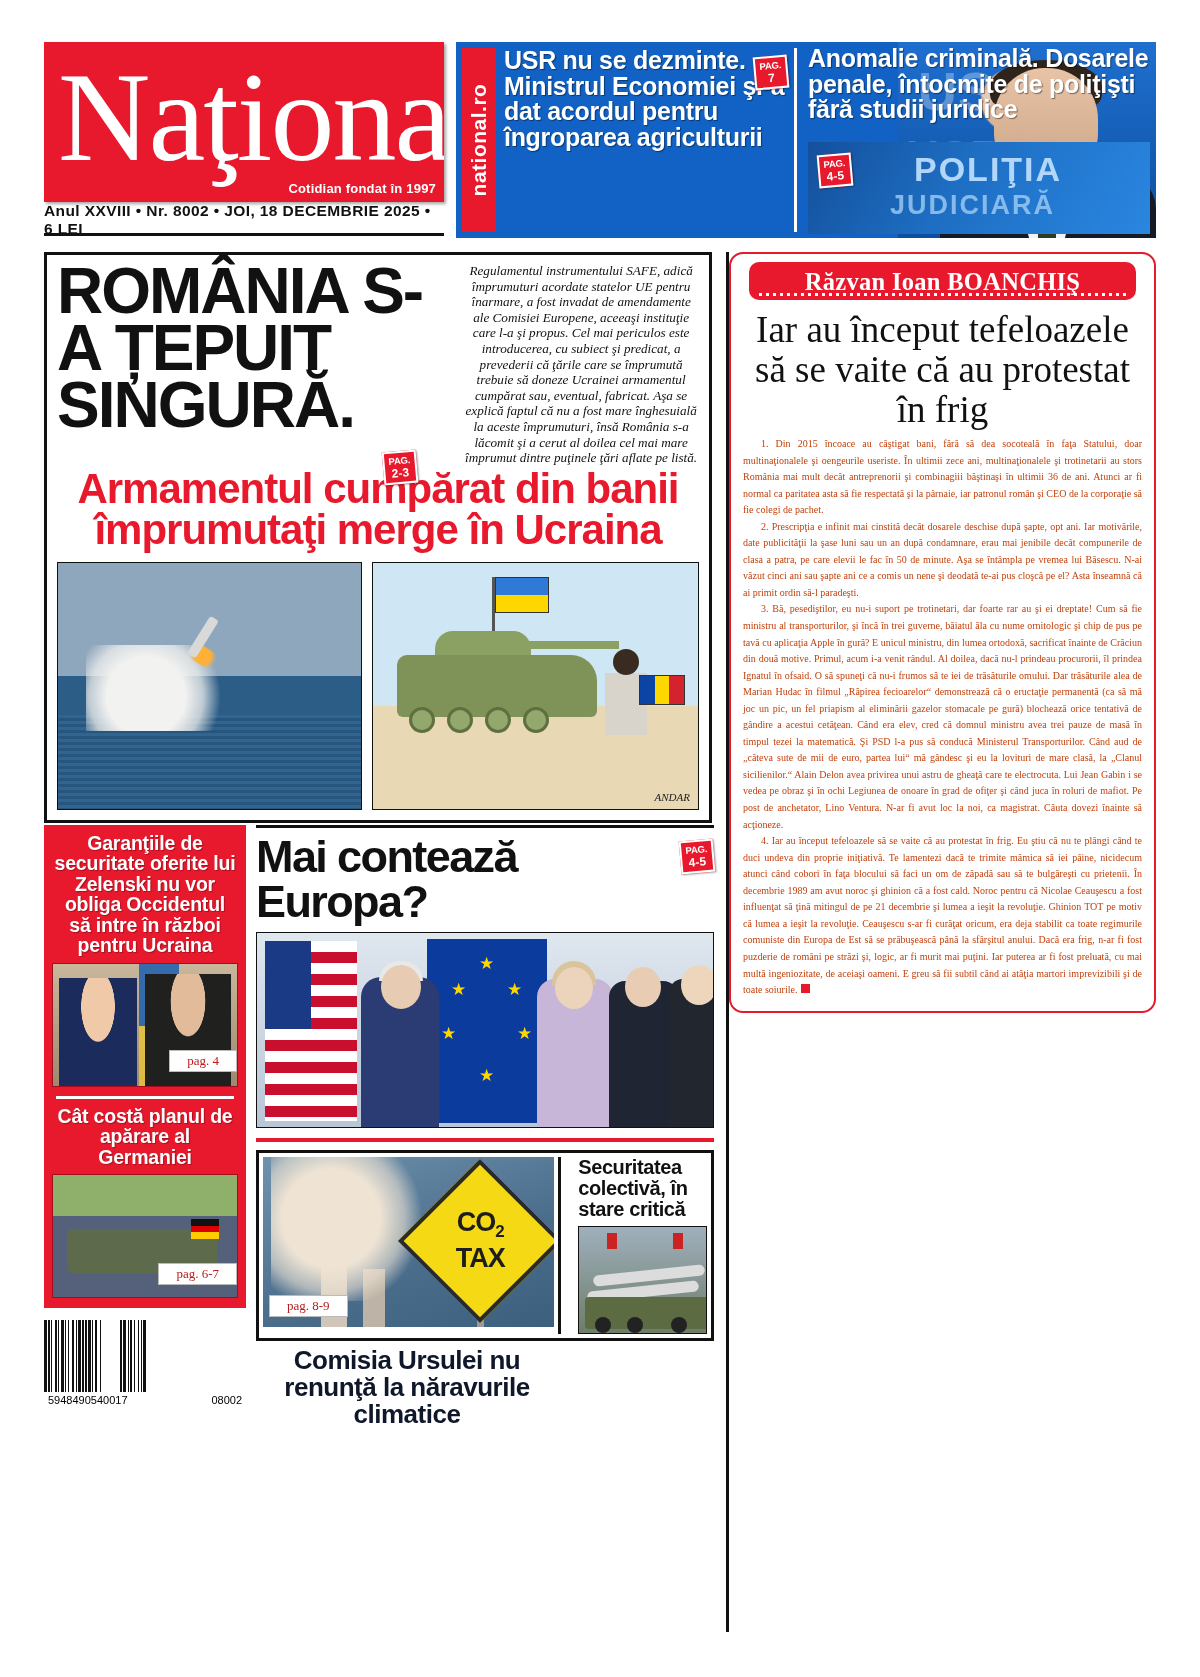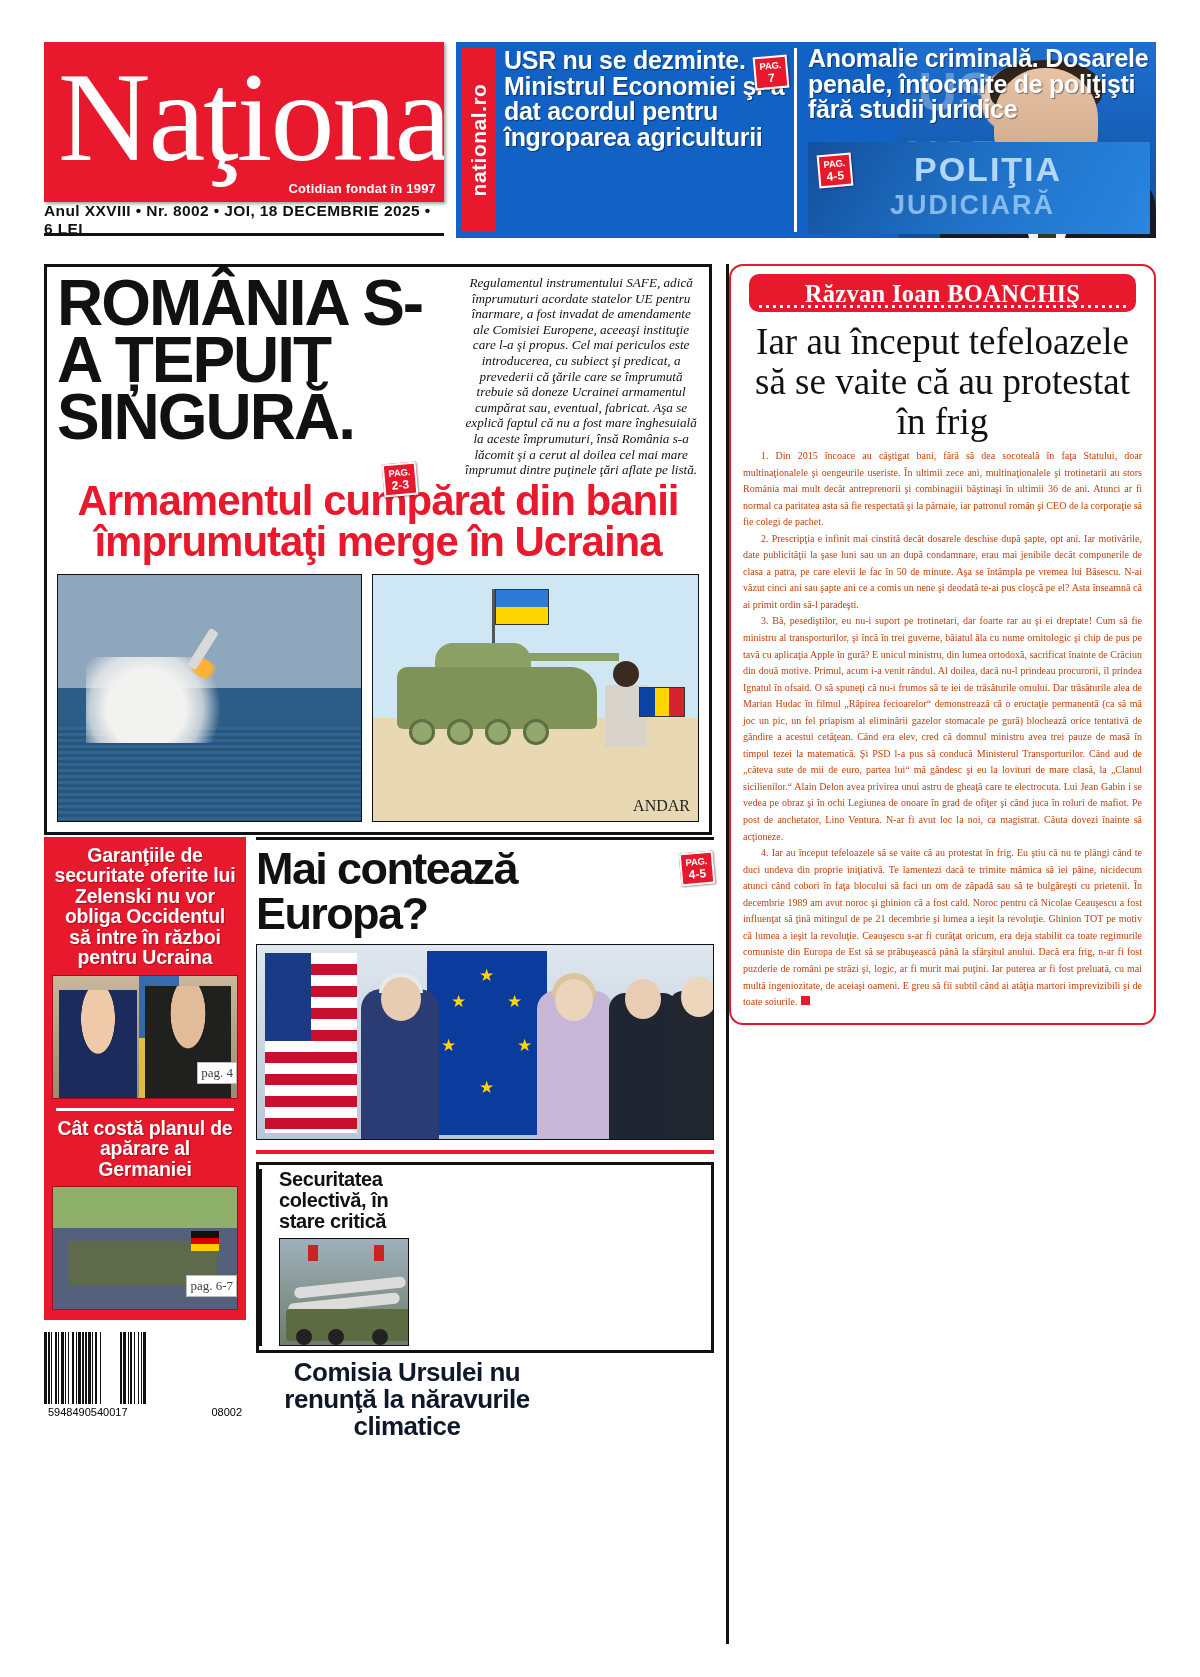--- a/index.html
+++ b/index.html
@@ -90,21 +90,21 @@
 
   .pagbadge {
     background:#e8192c; color:#fff; border:2px solid #fff; text-align:center;
     font-weight:bold; line-height:1; padding:3px 4px; transform:rotate(-5deg);
     box-shadow:1px 1px 2px rgba(0,0,0,.4);
   }
   .pagbadge .t { font-size:9.5px; letter-spacing:-.2px; display:block; }
   .pagbadge .n { font-size:12px; display:block; margin-top:1px; }
 
   
-  .main { position:absolute; left:44px; top:264px; width:1112px; height:1380px; display:flex; }
+  .main { position:absolute; left:44px; top:252px; width:1112px; height:1380px; display:flex; }
   .leftcol { width:672px; position:relative; }
   .rightcol { width:440px; margin-left:12px; position:relative; border-left:3px solid #111; }
 
   
   .leadbox { width:668px; border:3px solid #111; padding:8px 10px 10px; position:relative; }
   .lead-top { display:flex; }
   .lead-head { width:400px; }
   .lead-head h1 {
     font-size:64px; line-height:57px; font-weight:bold; letter-spacing:-2px;
     color:#111; font-family:"Liberation Sans", sans-serif;
@@ -141,21 +141,21 @@
            border-radius:50%; background:#93a86d; }
   .uaflag { position:absolute; left:122px; top:14px; width:54px; height:36px;
             background:linear-gradient(#2f7ad6 0 50%, #ffd700 50% 100%); border:1px solid #333; }
   .uapole { position:absolute; left:119px; top:14px; width:3px; height:84px; background:#555; }
   .figure-head { position:absolute; left:240px; top:86px; width:26px; height:26px;
                  background:#3a2b20; border-radius:50%; }
   .figure-body { position:absolute; left:232px; top:110px; width:42px; height:62px; background:#d8d4cc; }
   .roflag { position:absolute; left:266px; top:112px; width:46px; height:30px;
             background:linear-gradient(90deg,#0b44a5 0 33%, #ffd700 33% 66%, #d4232e 66% 100%); border:1px solid #333; }
   .sign { position:absolute; right:8px; bottom:6px; font-family:"Liberation Serif", serif;
-          font-size:16px; color:#222; }
+          font-style:italic; font-size:11px; color:#222; }
 
   
   .lowerrow { display:flex; margin-top:2px; }
   .sidebox { width:202px; background:#e8192c; padding:8px 8px 10px; position:relative; }
   .sidebox h4 {
     color:#fff; text-align:center; font-size:19.5px; line-height:20.5px; font-weight:bold;
     letter-spacing:-.2px; text-shadow:1px 1px 1px rgba(0,0,0,.3);
   }
   .side-photo { margin-top:7px; height:124px; border:1px solid #a30d1d; position:relative; overflow:hidden; }
   .tz { background:linear-gradient(#c8b79b,#9d8a6e); }
@@ -164,22 +164,22 @@
   .tz-r { position:absolute; right:6px; top:10px; width:86px; height:114px;
           background:radial-gradient(ellipse at 50% 24%, #e2bb9b 0 28%, rgba(226,187,155,0) 29%), #20201f; }
   .tz-ua { position:absolute; left:86px; top:0; width:40px; height:124px;
            background:linear-gradient(#1c5fb0 0 50%, #e8c23b 50% 100%); opacity:.85; }
   .tank2 { background:linear-gradient(#8fb06a 0 34%, #55607a 34% 100%); }
   .tank2 .t { position:absolute; left:14px; top:54px; width:150px; height:44px;
               background:#5e6a4c; border-radius:6px; }
   .tank2 .de { position:absolute; right:18px; top:44px; width:28px; height:20px;
                background:linear-gradient(#111 0 33%, #d00 33% 66%, #fc0 66% 100%); }
   .pagtag {
-    position:absolute; background:#fff; color:#404040; font-family:"Liberation Serif", serif;
-    font-size:13px; padding:2px 3px; border:1px solid #bbb;
+    position:absolute; background:#fff; color:#b91c1c; font-family:"Liberation Serif", serif;
+    font-size:13px; padding:2px 17px; border:1px solid #bbb;
   }
   .sidebox .divline { height:3px; background:#fff; margin:9px 4px 7px; }
 
   .barcodebox { margin-top:12px; width:202px; height:96px; }
   .barcode { height:72px; display:flex; align-items:stretch; gap:0; }
   .barcode i { display:block; background:#111; }
   .barcode-num { font-family:"Liberation Sans", sans-serif; font-size:11px; margin-top:2px;
                  display:flex; justify-content:space-between; padding:0 4px; }
 
   
@@ -466,20 +466,34 @@
             <div class="p2h"></div>
             <div class="pers p3"></div>
             <div class="p3h"></div>
             <div class="pers p4"></div>
             <div class="p4h"></div>
           </div>
 
           <div class="redrule"></div>
 
           <div class="bottomrow">
+            <div class="co2">
+              <div class="stack"></div>
+              <div class="stack2"></div>
+              <div class="plume"></div>
+              <div class="co2post"></div>
+              <div class="sign-co2"></div>
+              <div class="sign-txt">
+                <div>
+                  <span>CO</span><sub>2</sub>
+                </div>
+                <div>TAX</div>
+              </div>
+              <div class="pagtag" style="left:6px; bottom:10px;">pag. 8-9</div>
+            </div>
 
             <div class="bottom-right">
               <h4>Securitatea colectivă, în stare critică</h4>
               <div class="br-photo">
                 <div class="miss" style="left:8px; transform:rotate(-6deg);"></div>
                 <div class="miss" style="left:14px; bottom:52px; transform:rotate(-6deg);"></div>
                 <div class="cnflag" style="left:28px; top:6px;"></div>
                 <div class="cnflag" style="left:94px; top:6px;"></div>
                 <div class="truck"></div>
                 <div class="tw" style="left:16px"></div>

